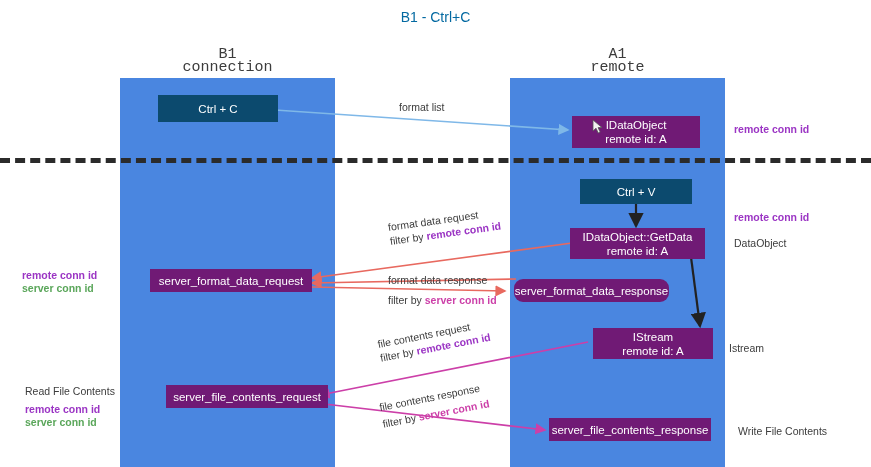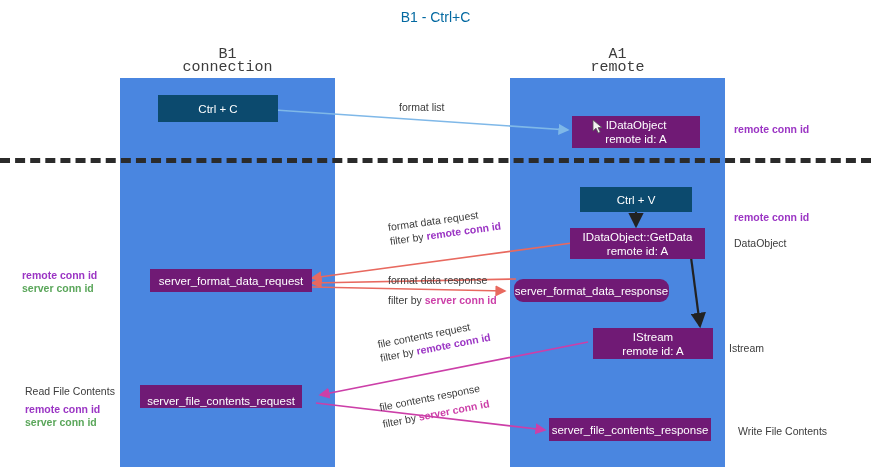--- a/index.html
+++ b/index.html
@@ -175,21 +175,21 @@
 
   <div class="box orange" style="left:572px; top:116px; width:128px; height:32px;">
     <span>IDataObject</span>
     <span class="l2">remote id: A</span>
   </div>
 
   <svg class="cursor-art" style="left:592px; top:119px;" width="16" height="16" viewBox="0 0 16 16">
     <path d="M1,1 L1,12 L4,9.2 L6.2,14 L8.2,13.1 L6.1,8.6 L10,8.6 z" fill="#f2f2f2" stroke="#555" stroke-width="0.8"></path>
   </svg>
 
-  <div class="box green" style="left:580px; top:187px; width:112px; height:25px;">
+  <div class="box green" style="left:580px; top:179px; width:112px; height:25px;">
     <span>Ctrl + V</span>
   </div>
 
   <div class="box orange" style="left:570px; top:228px; width:135px; height:31px;">
     <span>IDataObject::GetData</span>
     <span class="l2">remote id: A</span>
   </div>
 
   <div class="box orange" style="left:593px; top:328px; width:120px; height:31px;">
     <span>IStream</span>
@@ -197,21 +197,21 @@
   </div>
 
   <div class="box orange" style="left:150px; top:269px; width:162px; height:23px;">
     <span>server_format_data_request</span>
   </div>
 
   <div class="box orange" style="left:514px; top:279px; width:155px; height:23px;border-radius:9px;">
     <span>server_format_data_response</span>
   </div>
 
-  <div class="box orange" style="left:140px; top:385px; width:162px; height:23px;justify-content:flex-end;">
+  <div class="box orange" style="left:166px; top:385px; width:162px; height:23px;">
     <span>server_file_contents_request</span>
   </div>
 
   <div class="box orange" style="left:549px; top:418px; width:162px; height:23px;">
     <span>server_file_contents_response</span>
   </div>
 
   <div class="edge-label" style="left:399px; top:100px;">
     <span>format list</span>
   </div>

